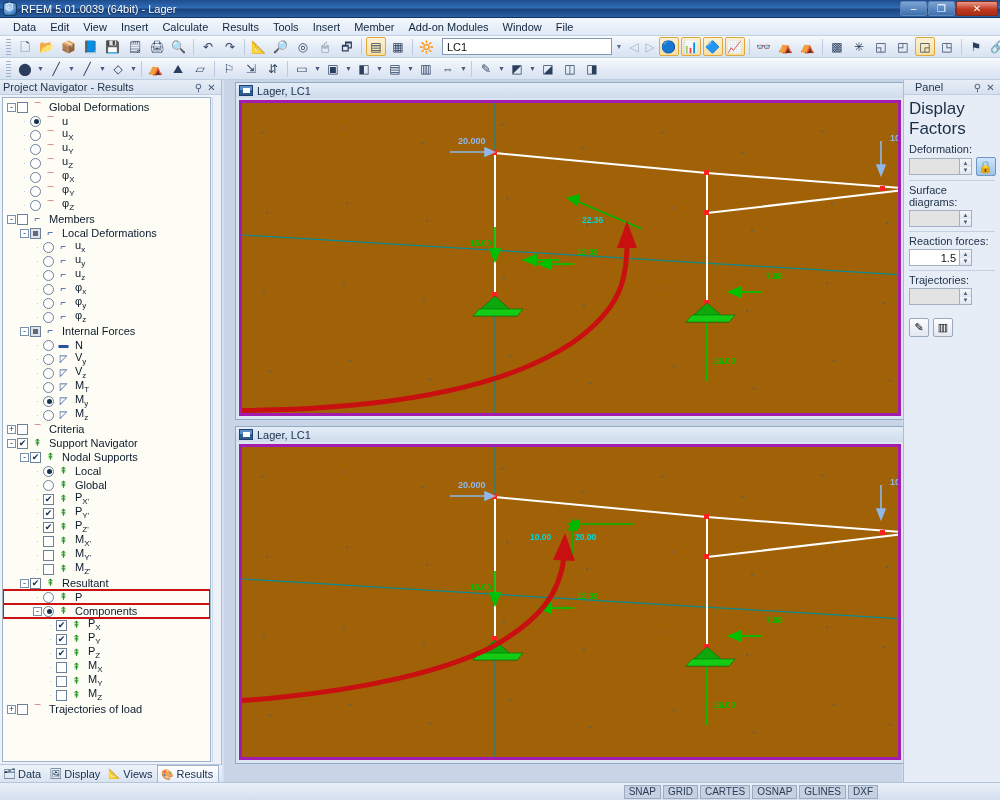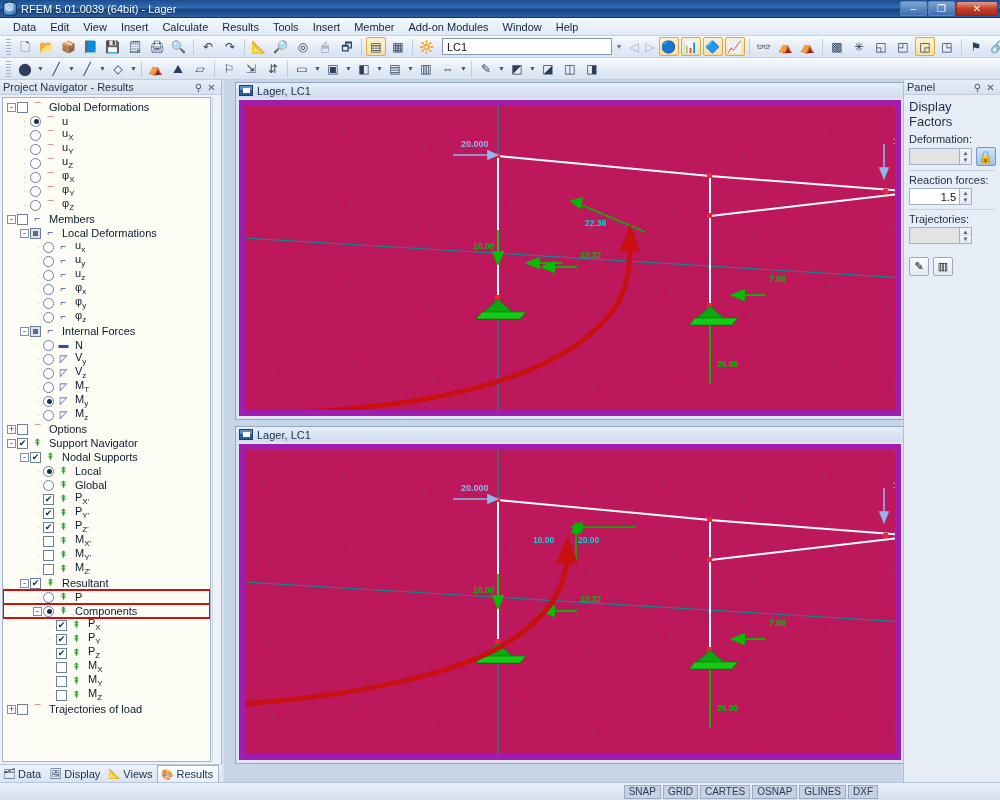--- a/index.html
+++ b/index.html
@@ -149,34 +149,34 @@
   .vp2 { top: 346px; height: 338px; }
   .vp-title { height: 15px; background: linear-gradient(to bottom,#e4ecf7,#cfdcec);
               display: flex; align-items: center; padding-left: 3px;
               font-size: 11px; color: #15304f; }
   .vp-icon { width: 14px; height: 11px; margin-right: 4px; flex: none;
              background: linear-gradient(to bottom,#5a8fc8 50%, #2c5d93 50%);
              border: 1px solid #1d3f69; position: relative; }
   .vp-icon::after { content: ""; position: absolute; left: 3px; top: 2px;
                     width: 7px; height: 5px; background: #fff; }
   .vp-canvas { position: absolute; left: 3px; right: 3px; top: 17px; bottom: 3px;
-               background: #be185d; border: 6px solid #a21caf; overflow: hidden; }
+               background: #a16207; border: 3px solid #a21caf; overflow: hidden; }
   .vp-canvas svg { display: block; }
 
   
   .panel {
     position: absolute; left: 903px; top: 80px; width: 97px; height: 702px;
     background: #e7edf6; border-left: 1px solid #a9bdd4;
   }
   .panel-header { height: 15px; background: linear-gradient(to bottom,#e8eef7,#d6e0ee);
                   display: flex; align-items: center; padding: 0 3px; font-size: 11px;
                   color: #21364f; border-bottom: 1px solid #bfcde0; }
-  .panel-header .ttl { flex: 1; }
+  .panel-header .ttl { flex: 1; margin-left: 8px; }
   .panel-body { padding: 4px 5px 0 5px; }
-  .pf-title { font-size: 13px; color: #1b2e47; margin-bottom: 4px; }
+  .pf-title { font-size: 17px; color: #1b2e47; margin-bottom: 4px; }
   .pgroup { margin-bottom: 3px; padding-bottom: 4px; border-bottom: 1px solid #c3d0e0; }
   .pgroup:last-child { border-bottom: none; }
   .plabel { font-size: 11px; color: #1b2e47; margin-bottom: 2px; }
   .prow { display: flex; align-items: center; }
   .spin { display: flex; align-items: stretch; height: 17px; flex: none; }
   .spin .fld { width: 50px; background: #e3e3e3; border: 1px solid #a3b1c3;
                border-right: none; font-size: 11px; color: #333;
                display: flex; align-items: center; justify-content: flex-end;
                padding-right: 3px; }
   .spin.enabled .fld { background: #fff; color: #111; }
@@ -231,21 +231,21 @@
       <div class="menuitem">Edit</div>
       <div class="menuitem">View</div>
       <div class="menuitem">Insert</div>
       <div class="menuitem">Calculate</div>
       <div class="menuitem">Results</div>
       <div class="menuitem">Tools</div>
       <div class="menuitem">Insert</div>
       <div class="menuitem">Member</div>
       <div class="menuitem">Add-on Modules</div>
       <div class="menuitem">Window</div>
-      <div class="menuitem">Help</div>
+      <div class="menuitem">File</div>
     </div>
 
   <div class="toolbar tb1">
     <div class="grip"></div>
     <div id="tb1a" style="display:flex;align-items:center">
         <div class="tbtn">🗋</div>
         <div class="tbtn">📂</div>
         <div class="tbtn">📦</div>
         <div class="tbtn">📘</div>
         <div class="tbtn">💾</div>
@@ -509,21 +509,21 @@
           <div class="ti" style="color: rgb(43, 80, 160);">◸</div>
           <div class="lbl">M<sub>z</sub></div>
         </div>
         <div class="trow">
           <div class="indent" style="width: 3px;"></div>
           <div class="exp">
             <b>+</b>
           </div>
           <div class="cb"></div>
           <div class="ti" style="color: rgb(176, 48, 48);">⌒</div>
-          <div class="lbl">Options</div>
+          <div class="lbl">Criteria</div>
         </div>
         <div class="trow">
           <div class="indent" style="width: 3px;"></div>
           <div class="exp">
             <b>-</b>
           </div>
           <div class="cb">✔</div>
           <div class="ti" style="color: rgb(24, 144, 24);">⇞</div>
           <div class="lbl">Support Navigator</div>
         </div>
@@ -935,20 +935,32 @@
                 <div class="fld"></div>
                 <div class="btns">
                   <span>▲</span>
                   <span>▼</span>
                 </div>
               </div>
               <div class="lockbtn">🔒</div>
             </div>
           </div>
           <div class="pgroup">
+            <div class="plabel">Surface diagrams:</div>
+            <div class="prow">
+              <div class="spin">
+                <div class="fld"></div>
+                <div class="btns">
+                  <span>▲</span>
+                  <span>▼</span>
+                </div>
+              </div>
+            </div>
+          </div>
+          <div class="pgroup">
             <div class="plabel">Reaction forces:</div>
             <div class="prow">
               <div class="spin enabled">
                 <div class="fld">1.5</div>
                 <div class="btns">
                   <span>▲</span>
                   <span>▼</span>
                 </div>
               </div>
             </div>

